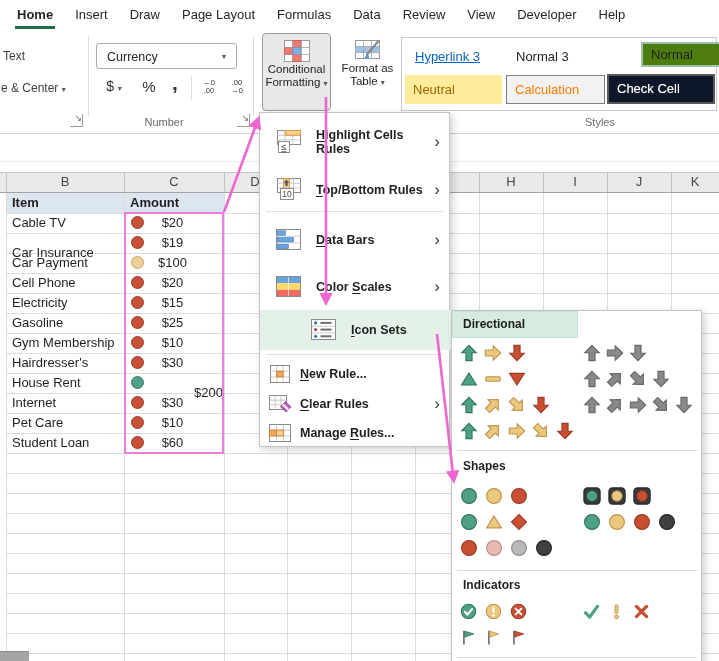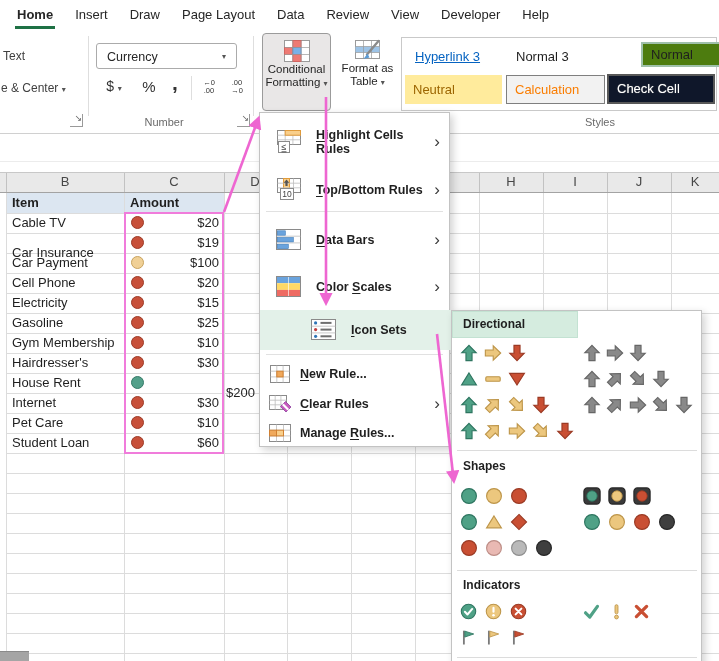--- a/index.html
+++ b/index.html
@@ -38,21 +38,21 @@
   .st-neutral{background:#ffeb9c;color:#9c6500;}
   .st-calculation{background:#f2f2f2;border:1px solid #7f7f7f;color:#fa7d00;}
   .st-checkcell{background:#0f172a;border:2px solid #585858;color:#fff;text-shadow:0 0 1px #888;}
   
   #colband{left:0;top:172px;width:719px;height:21px;background:#e9e9e9;}
   .colhead{position:absolute;top:174px;font-size:13px;color:#474747;transform:translateX(-50%);}
   #gridsvg{left:0;top:0;pointer-events:none;}
   #tblhead{left:6px;top:193px;width:218px;height:20px;background:#dce6f1;}
   .cell{position:absolute;font-size:13px;color:#1f1f1f;line-height:20px;white-space:nowrap;}
   .cell.b{font-weight:700;}
-  .amt{text-align:right;}
+  .amt{text-align:center;}
   .dotic{position:absolute;width:13px;height:13px;border-radius:50%;box-sizing:border-box;}
   #pinkbox{left:124px;top:212px;width:100px;height:242px;border:2px solid #f07cdb;box-sizing:border-box;}
   #cornerblob{left:0px;top:651px;width:29px;height:10px;background:#a5a5a5;border-top:1px solid #8a8a8a;}
   
   #menu{left:259px;top:112px;width:191px;height:335px;background:#fff;border:1px solid #c3c3c3;
         box-shadow:3px 3px 8px rgba(0,0,0,.18);box-sizing:border-box;}
   .mi{position:absolute;left:0;width:189px;display:flex;align-items:center;cursor:default;}
   .mi.hl{background:#e3f1e9;}
   .mi-ic{flex:0 0 auto;display:flex;justify-content:center;}
   .mi-ic.big{width:56px;}
@@ -178,20 +178,21 @@
       <div class="cell amt" style="left: 126px; top: 433px; width: 93px;">$60</div>
     </div>
   <div class="abs z3" id="cornerblob"></div>
   <div class="abs z4" id="pinkbox" style="border-color: rgb(240, 124, 219);"></div>
 
   <div class="abs z3" id="tabbar">
       <div class="tab active">Home</div>
       <div class="tab">Insert</div>
       <div class="tab">Draw</div>
       <div class="tab">Page Layout</div>
+      <div class="tab">Formulas</div>
       <div class="tab">Data</div>
       <div class="tab">Review</div>
       <div class="tab">View</div>
       <div class="tab">Developer</div>
       <div class="tab">Help</div>
     </div>
 
   <div class="abs z3" id="ribbon">
     <div class="abs rlabel" style="left:3px;top:20px;">Text</div>
     <div class="abs rlabel" style="left:1px;top:52px;">

